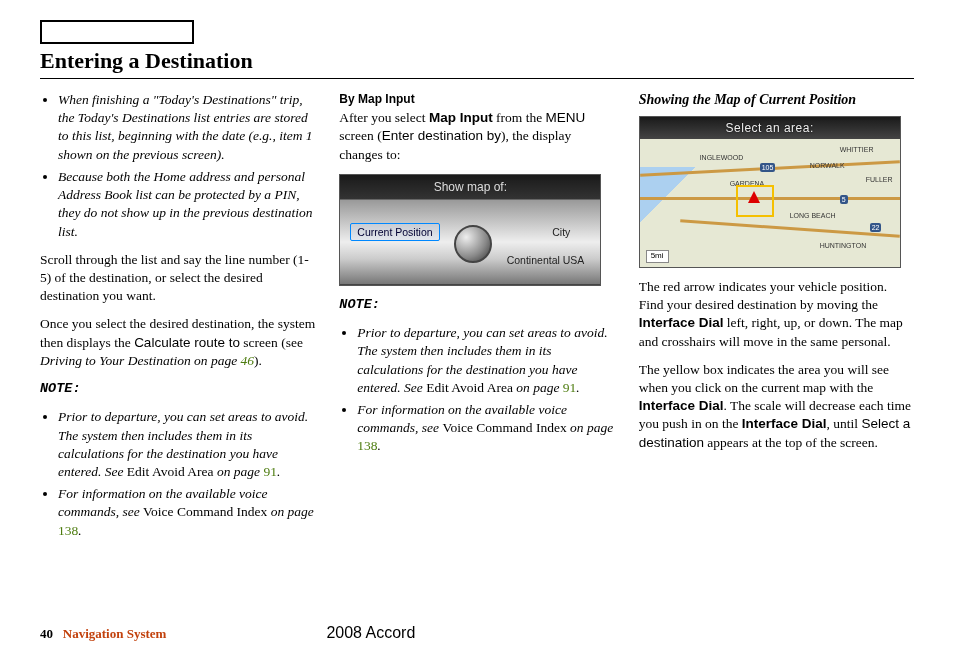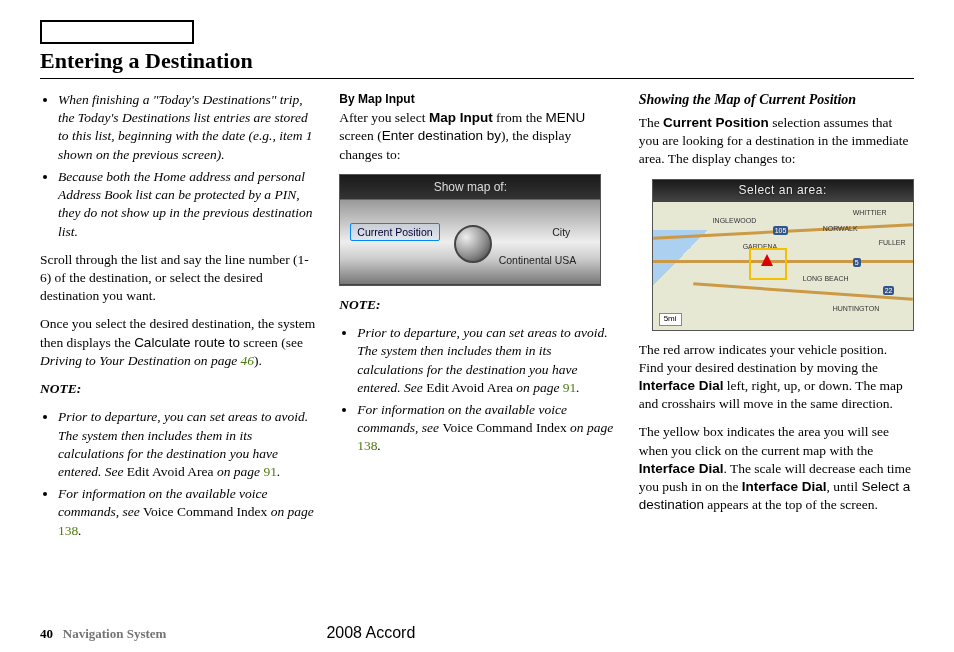--- a/index.html
+++ b/index.html
@@ -60,20 +60,21 @@
   .subsection-head {
     font-family: Liberation Serif, serif;
     font-weight: bold;
     font-style: italic;
     font-size: 14px;
     margin-bottom: 4px;
   }
   .note-head {
     font-weight: bold;
     font-style: italic;
+    font-family: Liberation Mono, monospace;
   }
   .italic { font-style: italic; }
   .sans { font-family: Arial, Helvetica, sans-serif; }
   .link { color: #4d7c0f; }
   .figure-dial {
     width: 260px;
     height: 110px;
     background: linear-gradient(#2a2a2a, #3a3a3a 20%, #888 50%, #3a3a3a 80%, #1a1a1a);
     border: 1px solid #555;
     margin: 6px 0 10px 0;
@@ -114,21 +115,21 @@
     border: 1.5px solid #08f;
     padding: 1px 6px;
     background: rgba(200,220,255,.2);
     border-radius: 2px;
     color:#003;
   }
   .figure-map {
     width: 260px;
     height: 150px;
     border: 1px solid #555;
-    margin: 6px 0 10px 13px;
+    margin: 6px 0 10px 0;
     position: relative;
     background: #14b8a6;
     overflow: hidden;
     font-family: Arial, sans-serif;
   }
   .figure-map .topbar {
     height: 22px;
     background: linear-gradient(#1a1a1a, #444);
     color: #eee;
     font-size: 12px;
@@ -164,39 +165,39 @@
     border-bottom:12px solid #d00;
   }
   .footer {
     display: flex;
     align-items: baseline;
     gap: 160px;
     font-size: 13px;
     padding-top: 6px;
   }
   .footer .pg { font-weight: bold; }
-  .footer .sect { font-weight: bold; color: #737373; }
+  .footer .sect { font-weight: bold; color: #c2410c; }
   .footer .model { font-family: Arial, sans-serif; font-size: 16px; }
   p { margin: 0 0 10px 0; }
 </style>
 </head>
 <body>
 
 <div class="page">
   <div class="top-box"></div>
   <div class="title">Entering a Destination</div>
 
   <div class="columns">
 
     <div class="col">
       <ul>
         <li class="italic">When finishing a "Today's Destinations" trip, the Today's Destinations list entries are stored to this list, beginning with the date (e.g., item 1 shown on the previous screen).</li>
         <li class="italic">Because both the Home address and personal Address Book list can be protected by a PIN, they do not show up in the previous destination list.</li>
       </ul>
-      <p>Scroll through the list and say the line number (1-6) of the destination, or select the desired destination you want.</p>
+      <p>Scroll through the list and say the line number (1-5) of the destination, or select the desired destination you want.</p>
       <p>
         <span>Once you select the desired destination, the system then displays the </span><span class="sans">Calculate route to</span><span> screen (see </span><span class="italic">Driving to Your Destination</span><span class="italic"> on page </span><span class="italic link">46</span><span>).</span>
       </p>
       <p class="note-head">NOTE:</p>
       <ul>
         <li class="italic">
           <span>Prior to departure, you can set areas to avoid. The system then includes them in its calculations for the destination you have entered. See </span><span style="font-style:normal">Edit Avoid Area</span><span> on page </span><span class="link" style="font-style:normal">91</span><span>.</span>
         </li>
         <li class="italic">
           <span>For information on the available voice commands, see </span><span style="font-style:normal">Voice Command Index</span><span> on page </span><span class="link" style="font-style:normal">138</span><span>.</span>
@@ -209,38 +210,35 @@
       <p>
         <span>After you select </span><b class="sans">Map Input</b><span> from the </span><span class="sans">MENU</span><span> screen (</span><span class="sans">Enter destination by</span><span>), the display changes to:</span>
       </p>
       <div class="figure-dial">
         <div class="topbar">Show map of:</div>
         <div class="mid"></div>
         <div class="knob"></div>
         <div class="opt sel" style="top:48px; left:10px;">Current Position</div>
         <div class="opt" style="top:50px; right:30px;">City</div>
         <div class="opt" style="top:78px; left:30px;margin-top:43px;">State</div>
-        <div class="opt" style="top:78px; right:24px;">Continental USA</div>
+        <div class="opt" style="top:78px; right:16px;">Continental USA</div>
       </div>
       <p class="note-head">NOTE:</p>
       <ul>
         <li class="italic">
           <span>Prior to departure, you can set areas to avoid. The system then includes them in its calculations for the destination you have entered. See </span><span style="font-style:normal">Edit Avoid Area</span><span> on page </span><span class="link" style="font-style:normal">91</span><span>.</span>
         </li>
         <li class="italic">
           <span>For information on the available voice commands, see </span><span style="font-style:normal">Voice Command Index</span><span> on page </span><span class="link" style="font-style:normal">138</span><span>.</span>
         </li>
       </ul>
     </div>
 
     <div class="col">
       <div class="subsection-head">Showing the Map of Current Position</div>
-      <p>
-        <span>The </span><b class="sans">Current Position</b><span> selection assumes that you are looking for a destination in the immediate area. The display changes to:</span>
-      </p>
       <div class="figure-map">
         <div class="topbar">Select an area:</div>
         <div class="land"></div>
         <div class="road" style="top:50px; left:0; width:260px; transform:rotate(-3deg);"></div>
         <div class="road" style="top:80px; left:0; width:260px;"></div>
         <div class="road" style="top:110px; left:40px; width:220px; transform:rotate(4deg);"></div>
         <div class="hwy" style="top:46px; left:120px;">105</div>
         <div class="hwy" style="top:78px; left:200px;">5</div>
         <div class="hwy" style="top:106px; left:230px;">22</div>
         <div class="city" style="top:36px; left:60px;">INGLEWOOD</div>
@@ -248,21 +246,21 @@
         <div class="city" style="top:62px; left:90px;">GARDENA</div>
         <div class="city" style="top:94px; left:150px;">LONG BEACH</div>
         <div class="city" style="top:124px; left:180px;">HUNTINGTON</div>
         <div class="city" style="top:28px; left:200px;">WHITTIER</div>
         <div class="city" style="top:58px; left:226px;">FULLER</div>
         <div class="ybox" style="top:68px; left:96px;"></div>
         <div class="redarrow" style="top:74px; left:108px;"></div>
         <div style="position:absolute; bottom:4px; left:6px; background:#fff; border:1px solid #888; font-size:8px; padding:0 4px;">5mi</div>
       </div>
       <p>
-        <span>The red arrow indicates your vehicle position. Find your desired destination by moving the </span><b class="sans">Interface Dial</b><span> left, right, up, or down. The map and crosshairs will move in the same direction.</span>
+        <span>The red arrow indicates your vehicle position. Find your desired destination by moving the </span><b class="sans">Interface Dial</b><span> left, right, up, or down. The map and crosshairs will move in the same personal.</span>
       </p>
       <p>
         <span>The yellow box indicates the area you will see when you click on the current map with the </span><b class="sans">Interface Dial</b><span>. The scale will decrease each time you push in on the </span><b class="sans">Interface Dial</b><span>, until </span><span class="sans">Select a destination</span><span> appears at the top of the screen.</span>
       </p>
     </div>
   </div>
 
   <div class="footer">
     <div>
       <span class="pg">40</span>&nbsp;&nbsp;&nbsp;<span class="sect">Navigation System</span>

